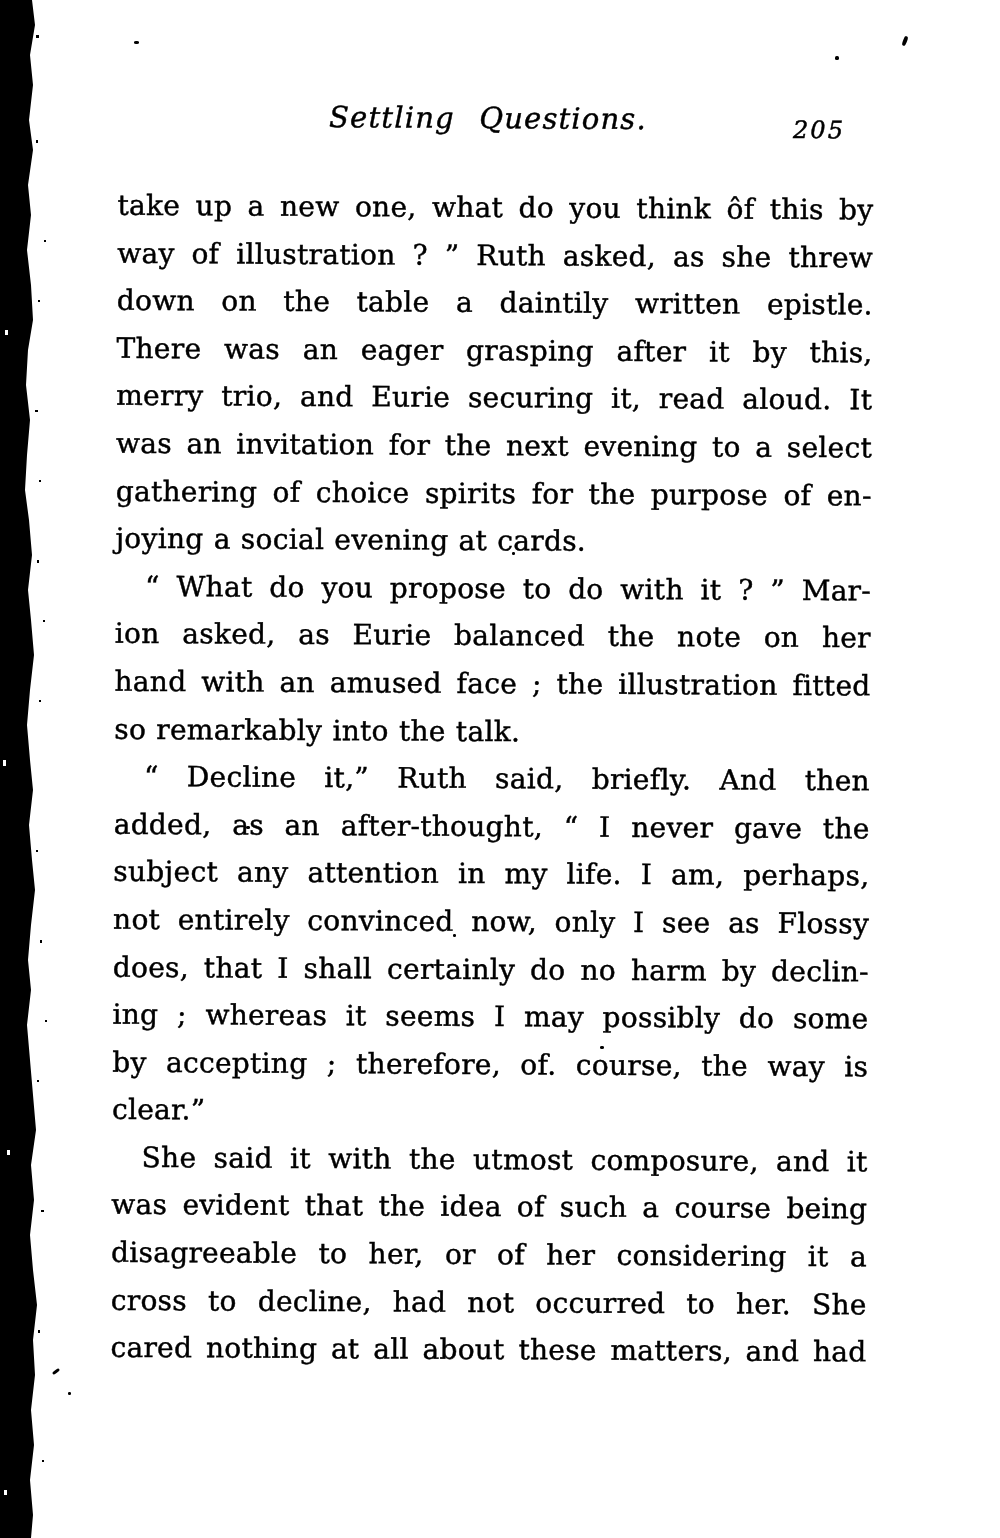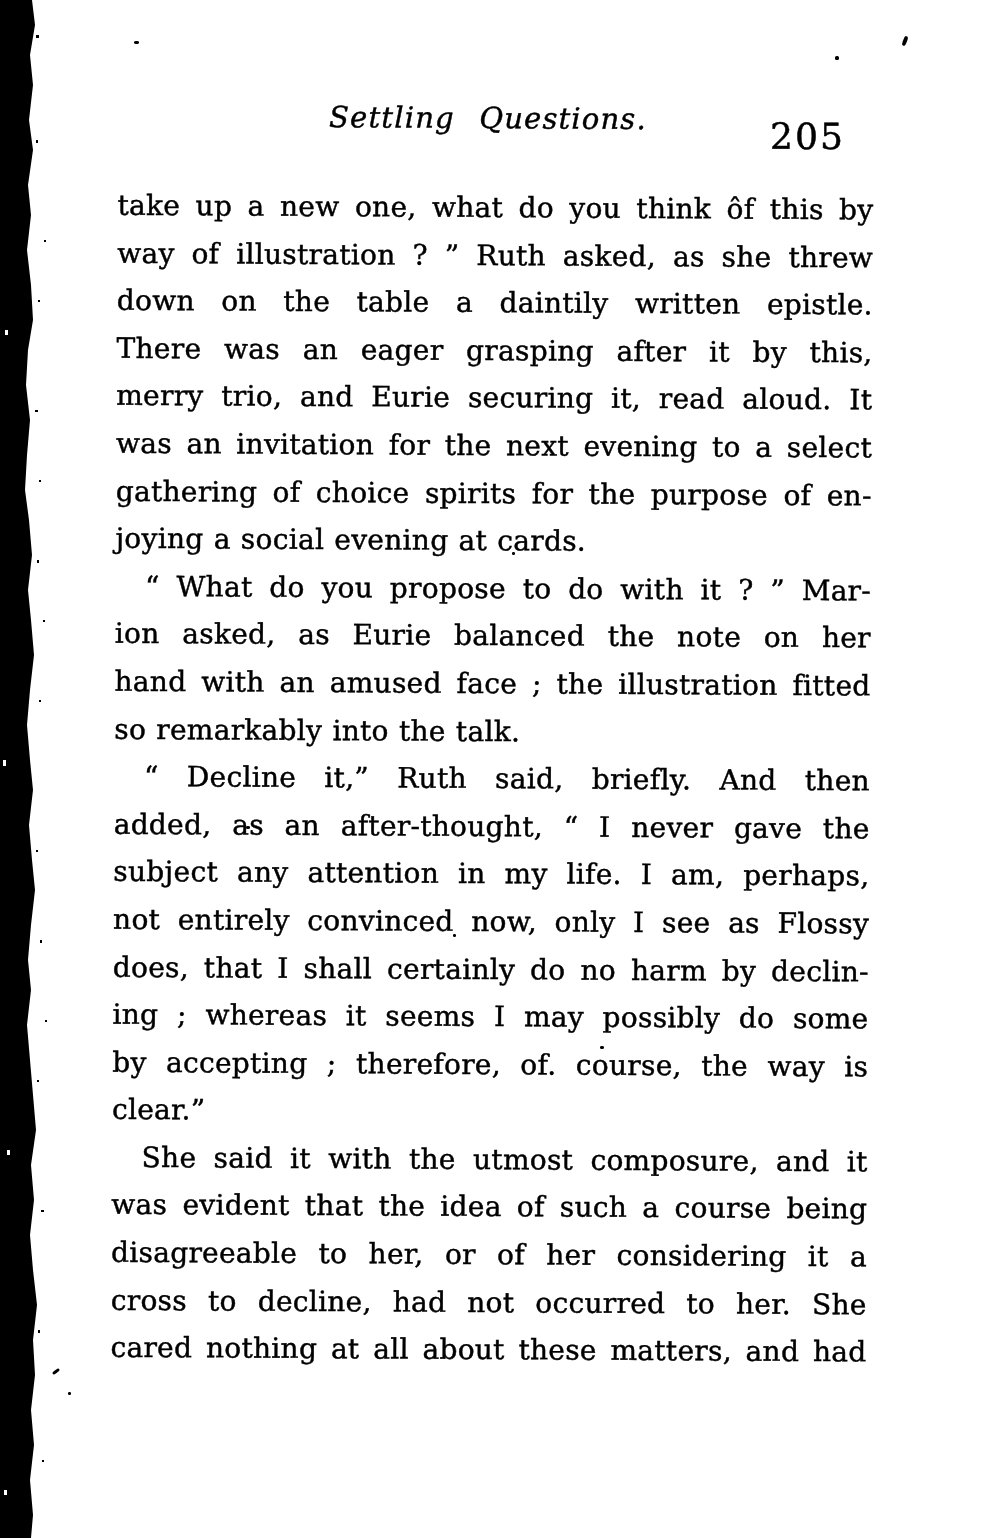--- a/index.html
+++ b/index.html
@@ -22,22 +22,23 @@
     text-align:center;
     transform:translateX(-12px);
     font-style:italic;
     font-size:29px;
     letter-spacing:1.2px;
     word-spacing:14px;
     -webkit-text-stroke:0.45px #000;
   }
   .pagenum{
     position:absolute;right:155px;top:13px;
-    font-size:36px;
+    font-size:24px;
     letter-spacing:2px;
+    font-style:italic;
     -webkit-text-stroke:0.5px #000;
   }
   .bodytext{
     margin:37px 126px 0 118px;
     font-size:28px;
     line-height:47.6px;
     -webkit-text-stroke:0.45px #000;
     letter-spacing:0.3px;
     word-spacing:1px;
   }

